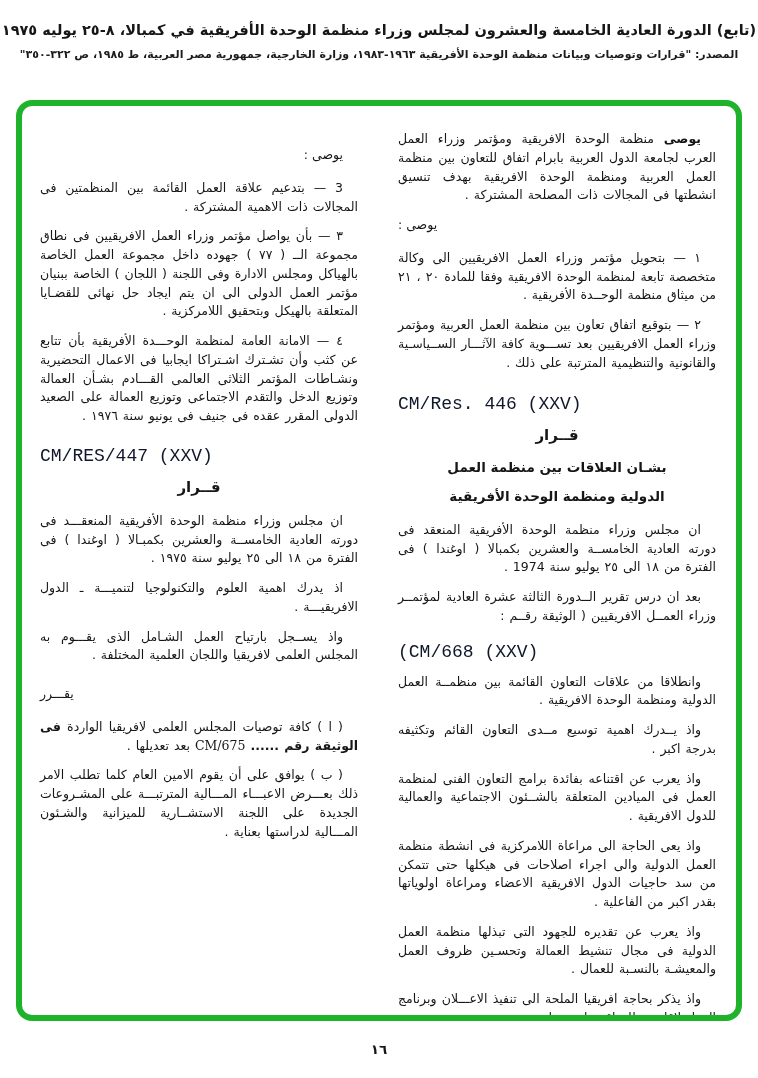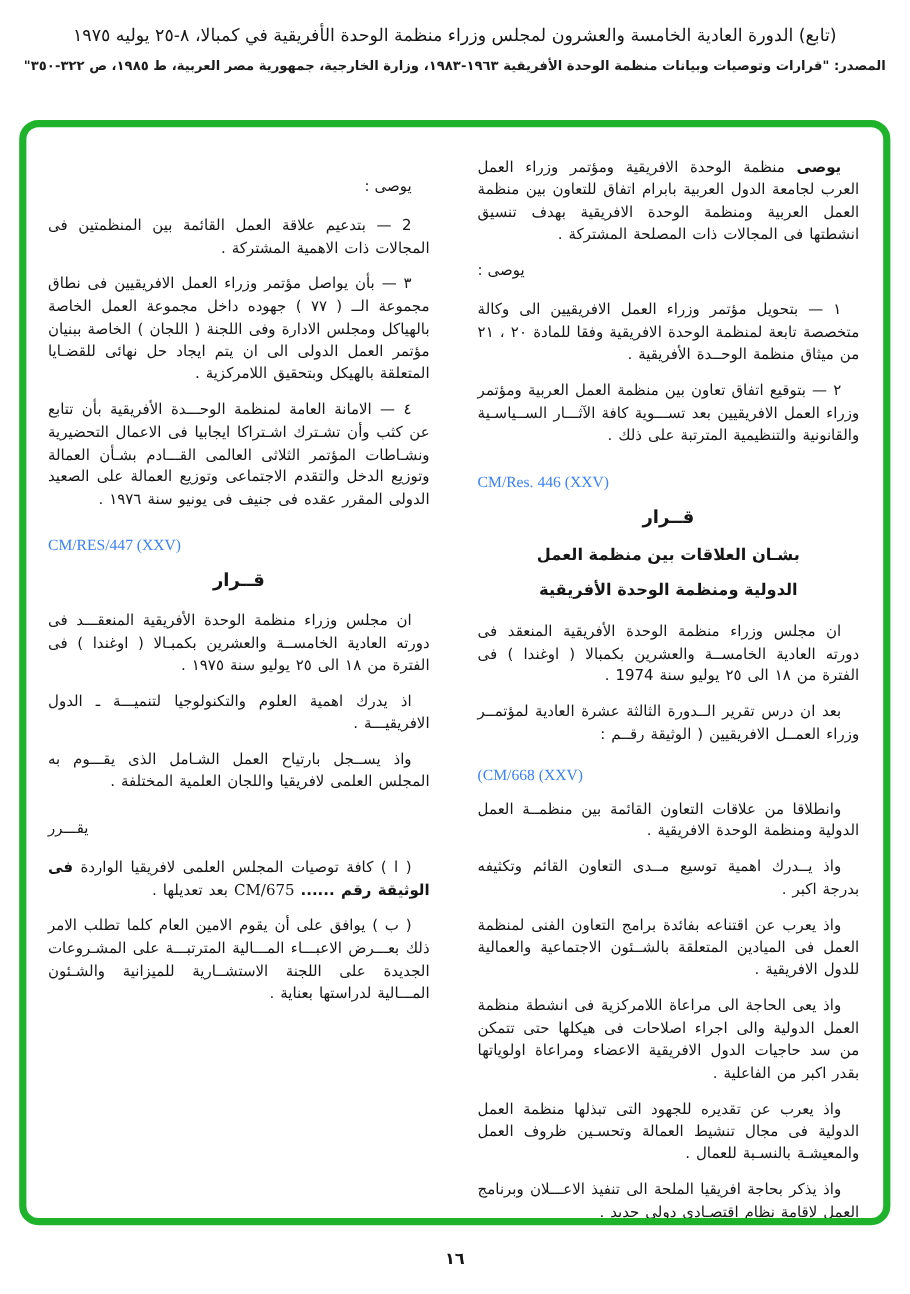--- a/index.html
+++ b/index.html
@@ -3,21 +3,21 @@
 <meta charset="utf-8">
 <style>
   html,body { margin:0; padding:0; }
   body {
     width:758px; height:1078px; position:relative;
     background:#ffffff; color:#161616;
     font-family:"DejaVu Sans", sans-serif;
     overflow:hidden;
   }
   .header { position:absolute; top:22px; left:0; right:0; text-align:center; direction:rtl; }
-  .header-line1 { font-size:14.5px; font-weight:normal; letter-spacing:0.2px; }
+  .header-line1 { font-size:14.5px; font-weight:bold; letter-spacing:0.2px; }
   .header-line2 { font-size:11px; font-weight:bold; margin-top:10px; color:#1c1c1c; }
   .frame {
     position:absolute; left:16px; top:100px;
     width:714px; height:909px;
     border:6px solid #1fb32c; border-radius:16px;
     background:#ffffff; overflow:hidden;
   }
   .cols {
     position:absolute; top:0; bottom:0; left:0; right:0;
     display:flex; direction:rtl;
@@ -34,22 +34,22 @@
   .label-end {
     font-size:12.5px; line-height:1.5; direction:rtl;
     text-align:left; margin:0 0 14px 0;
   }
   .label-start {
     font-size:12.5px; line-height:1.5; direction:rtl;
     text-align:right; text-indent:15px; margin:0 0 14px 0;
   }
   .doc-ref {
     direction:ltr; text-align:left;
-    font-family:Liberation Serif, serif;
-    font-size:13px; margin:22px 0 4px 0; color:#3b82f6;
+    font-family:Liberation Mono, monospace;
+    font-size:18px; margin:22px 0 4px 0; color:#0f172a;
   }
   .res-title { text-align:center; font-weight:bold; font-size:15px; margin:12px 0 10px 0; }
   .res-sub { text-align:center; font-weight:bold; font-size:13.5px; line-height:1.95; margin:0 0 2px 0; }
   .res-sub-last { margin-bottom:12px; }
   .offset-top { margin-top:16px; }
   .gap-top { margin-top:20px; }
   .latin-inline { direction:ltr; unicode-bidi:embed; font-family:"DejaVu Serif", serif; }
   .page-number {
     position:absolute; bottom:21px; left:0; right:0;
     text-align:center; font-size:13.5px; font-weight:bold;
@@ -83,21 +83,21 @@
         <p class="para">وانطلاقا من علاقات التعاون القائمة بين منظمــة العمل الدولية ومنظمة الوحدة الافريقية .</p>
         <p class="para">واذ يــدرك اهمية توسيع مــدى التعاون القائم وتكثيفه بدرجة اكبر .</p>
         <p class="para">واذ يعرب عن اقتناعه بفائدة برامج التعاون الفنى لمنظمة العمل فى الميادين المتعلقة بالشــئون الاجتماعية والعمالية للدول الافريقية .</p>
         <p class="para">واذ يعى الحاجة الى مراعاة اللامركزية فى انشطة منظمة العمل الدولية والى اجراء اصلاحات فى هيكلها حتى تتمكن من سد حاجيات الدول الافريقية الاعضاء ومراعاة اولوياتها بقدر اكبر من الفاعلية .</p>
         <p class="para">واذ يعرب عن تقديره للجهود التى تبذلها منظمة العمل الدولية فى مجال تنشيط العمالة وتحسـين ظروف العمل والمعيشـة بالنسـبة للعمال .</p>
         <p class="para">واذ يذكر بحاجة افريقيا الملحة الى تنفيذ الاعـــلان وبرنامج العمل لاقامة نظام اقتصـادى دولى جديد .</p>
       </div>
 
       <div class="col">
         <p class="label-start offset-top">يوصى :</p>
-        <p class="para">2 — بتدعيم علاقة العمل القائمة بين المنظمتين فى المجالات ذات الاهمية المشتركة .</p>
+        <p class="para">3 — بتدعيم علاقة العمل القائمة بين المنظمتين فى المجالات ذات الاهمية المشتركة .</p>
         <p class="para">٣ — بأن يواصل مؤتمر وزراء العمل الافريقيين فى نطاق مجموعة الــ ( ٧٧ ) جهوده داخل مجموعة العمل الخاصة بالهياكل ومجلس الادارة وفى اللجنة ( اللجان ) الخاصة ببنيان مؤتمر العمل الدولى الى ان يتم ايجاد حل نهائى للقضـايا المتعلقة بالهيكل وبتحقيق اللامركزية .</p>
         <p class="para">٤ — الامانة العامة لمنظمة الوحـــدة الأفريقية بأن تتابع عن كثب وأن تشـترك اشـتراكا ايجابيا فى الاعمال التحضيرية ونشـاطات المؤتمر الثلاثى العالمى القـــادم بشـأن العمالة وتوزيع الدخل والتقدم الاجتماعى وتوزيع العمالة على الصعيد الدولى المقرر عقده فى جنيف فى يونيو سنة ١٩٧٦ .</p>
         <p class="doc-ref gap-top">CM/RES/447 (XXV)</p>
         <p class="res-title" style="margin-bottom:16px;">قــرار</p>
         <p class="para">ان مجلس وزراء منظمة الوحدة الأفريقية المنعقـــد فى دورته العادية الخامســة والعشرين بكمبـالا ( اوغندا ) فى الفترة من ١٨ الى ٢٥ يوليو سنة ١٩٧٥ .</p>
         <p class="para">اذ يدرك اهمية العلوم والتكنولوجيا لتنميـــة ـ الدول الافريقيـــة .</p>
         <p class="para">واذ يســجل بارتياح العمل الشـامل الذى يقـــوم به المجلس العلمى لافريقيا واللجان العلمية المختلفة .</p>
         <p class="label-end gap-top">يقـــرر</p>
         <p class="para"><span>( ا ) كافة توصيات المجلس العلمى لافريقيا الواردة</span> <span class="lead-bold">فى الوثيقة رقم ......</span> <span class="latin-inline">CM/675</span> <span>بعد تعديلها .</span></p>
         <p class="para">( ب ) يوافق على أن يقوم الامين العام كلما تطلب الامر ذلك بعـــرض الاعبـــاء المـــالية المترتبـــة على المشـروعات الجديدة على اللجنة الاستشــارية للميزانية والشـئون المـــالية لدراستها بعناية .</p>

